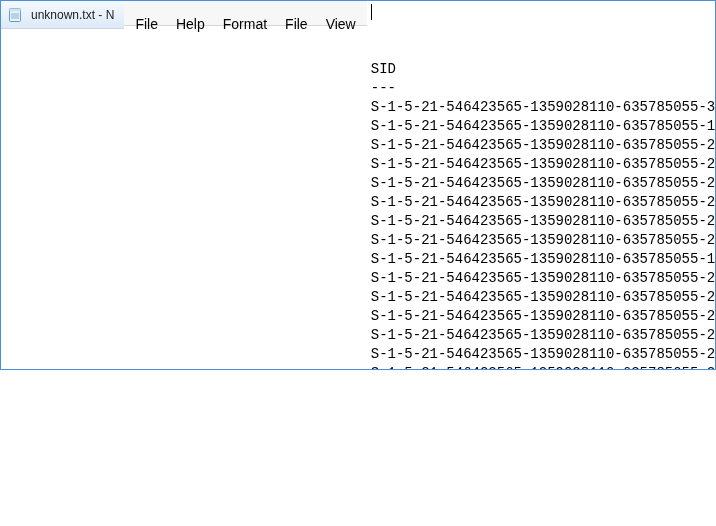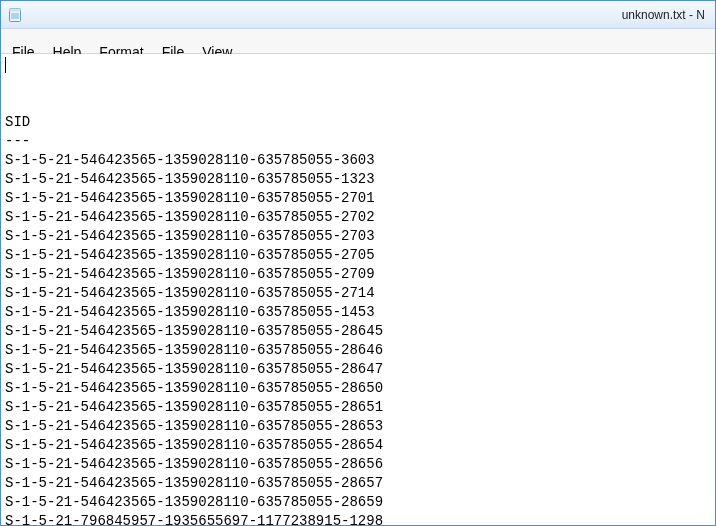--- a/index.html
+++ b/index.html
@@ -7,23 +7,23 @@
     margin: 0; padding: 0;
     font-family: "Segoe UI", Tahoma, sans-serif;
     font-size: 12px;
     background: #fff;
     width: 716px;
     height: 526px;
     overflow: hidden;
   }
   .window {
     width: 716px;
-    height: 526px;
+    height: 370px;
     display: flex;
-    flex-direction: column;
+    flex-direction: row;
     border: 1px solid #4a90d9;
   }
   .titlebar {
     height: 28px;
     background: linear-gradient(to bottom, #f4f8fd 0%, #eaf2fb 50%, #dce9f7 100%);
     border-bottom: 1px solid #c8d6e8;
     display: flex;
     align-items: center;
     padding: 0 6px;
     color: #000;

